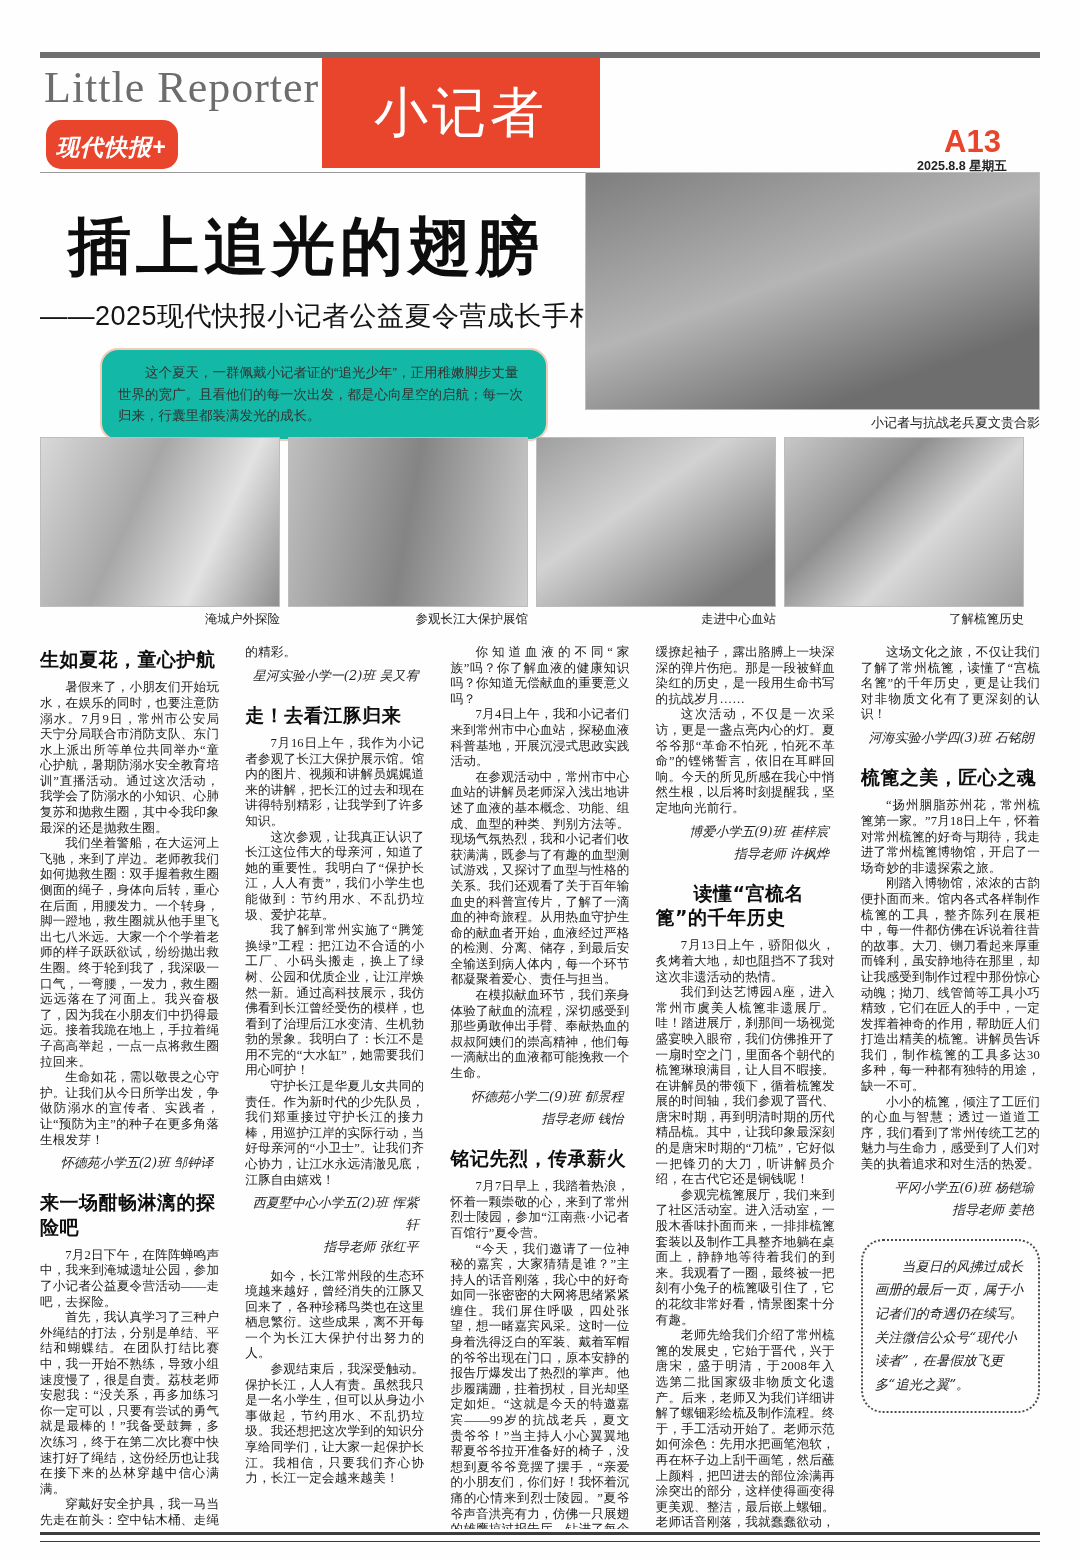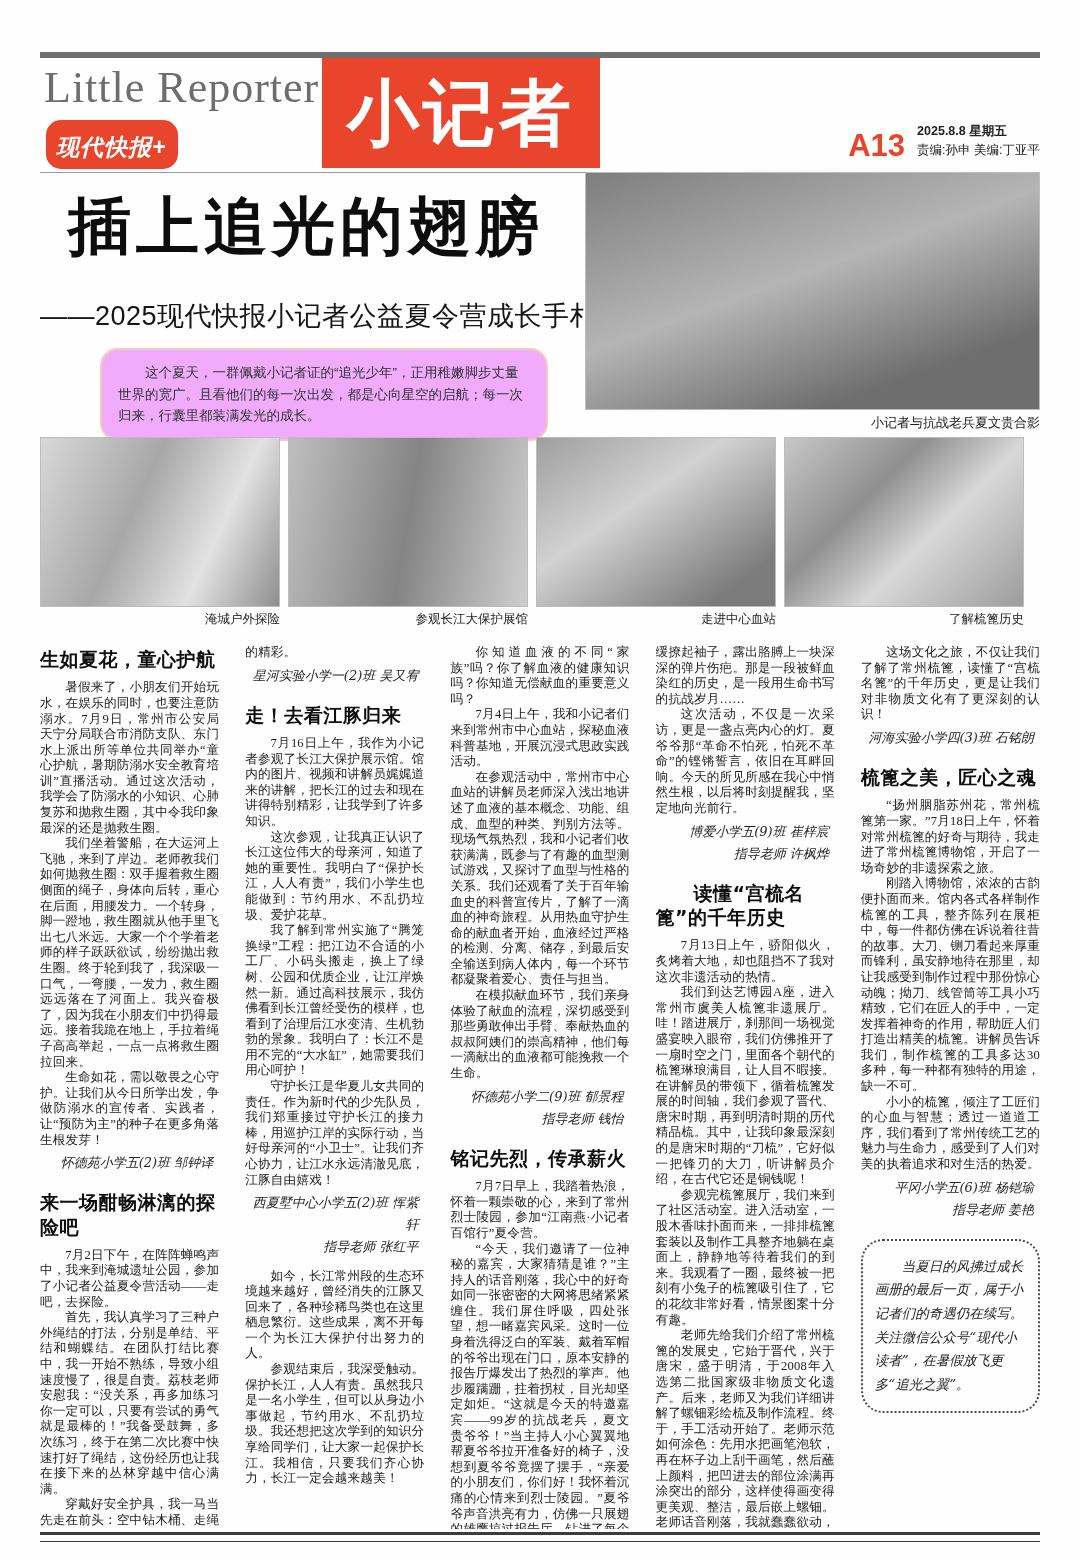--- a/index.html
+++ b/index.html
@@ -8,34 +8,34 @@
   
   .top-rule{position:absolute;left:40px;right:40px;top:52px;height:6px;background:#6f6f6f;}
   .masthead-en{position:absolute;left:44px;top:62px;font-family:"Liberation Serif",serif;
         font-size:44px;color:#6d6d6d;letter-spacing:1px;}
   .brand-box{position:absolute;left:46px;top:120px;background:var(--accent);color:#fff;
         font-family:"Liberation Sans","DejaVu Sans",sans-serif;font-weight:bold;font-style:italic;
         font-size:23px;padding:12px 12px 6px 10px;letter-spacing:1px;border-radius:15px;}
   .section-box{position:absolute;left:322px;top:58px;width:278px;height:110px;background:var(--accent);
         display:flex;align-items:center;justify-content:center;}
   .section-box span{color:#fff;font-family:"DejaVu Sans","Liberation Sans",sans-serif;
-        font-weight:700;font-size:72px;letter-spacing:4px;line-height:1;}
-  .pageinfo{position:absolute;right:40px;top:122px;display:flex;align-items:flex-end;}
+        font-weight:400;font-size:54px;letter-spacing:4px;line-height:1;}
+  .pageinfo{position:absolute;right:40px;top:122px;display:flex;align-items:center;flex-direction:column;}
   .page-no{color:var(--accent);font-family:"Liberation Sans",sans-serif;font-weight:bold;
         font-size:31px;line-height:1;margin-right:12px;margin-top:4px;}
   .date-block{font-family:"Liberation Sans","DejaVu Sans",sans-serif;font-size:12.5px;color:#222;
         line-height:1.55;text-align:left;}
   .date-block .d1{font-weight:bold;}
   .header-rule{position:absolute;left:40px;right:40px;top:172px;border-top:1px solid #9a9a9a;}
   
-  .headline{position:absolute;left:68px;top:192px;width:520px;font-family:"DejaVu Sans","Liberation Sans",sans-serif;
+  .headline{position:absolute;left:68px;top:212px;width:520px;font-family:"DejaVu Sans","Liberation Sans",sans-serif;
         font-weight:900;font-size:63px;letter-spacing:5px;color:#0d0d0d;line-height:1.1;}
   .subhead{position:absolute;left:40px;top:298px;width:560px;font-family:"Liberation Sans","DejaVu Sans",sans-serif;
         font-size:27px;color:#151515;letter-spacing:0.5px;}
-  .intro-box{position:absolute;left:100px;top:348px;width:412px;background:#f0abfc;border:2px solid #f3ccb9;
+  .intro-box{position:absolute;left:100px;top:348px;width:412px;background:#14b8a6;border:2px solid #f3ccb9;
         border-radius:18px;padding:12px 16px;font-size:13.5px;line-height:1.6;color:#333;
         font-family:"Liberation Sans","DejaVu Sans",sans-serif;text-indent:2em;}
   .lead-photo{position:absolute;left:585px;top:172px;width:455px;height:238px;}
   .lead-caption{position:absolute;left:585px;top:414px;width:455px;text-align:right;
         font-size:13px;color:#222;font-family:"Liberation Sans",sans-serif;}
   
   .ph{background:linear-gradient(135deg,#c8c8c8 0%,#8f8f8f 35%,#d8d8d8 60%,#9b9b9b 100%);
       box-shadow:inset 0 0 0 1px #bdbdbd;}
   .ph.v1{background:linear-gradient(160deg,#7d7d7d,#b5b5b5 45%,#6e6e6e 80%);}
   .ph.v2{background:linear-gradient(115deg,#d9d9d9,#a7a7a7 40%,#e2e2e2 70%,#8d8d8d);}

